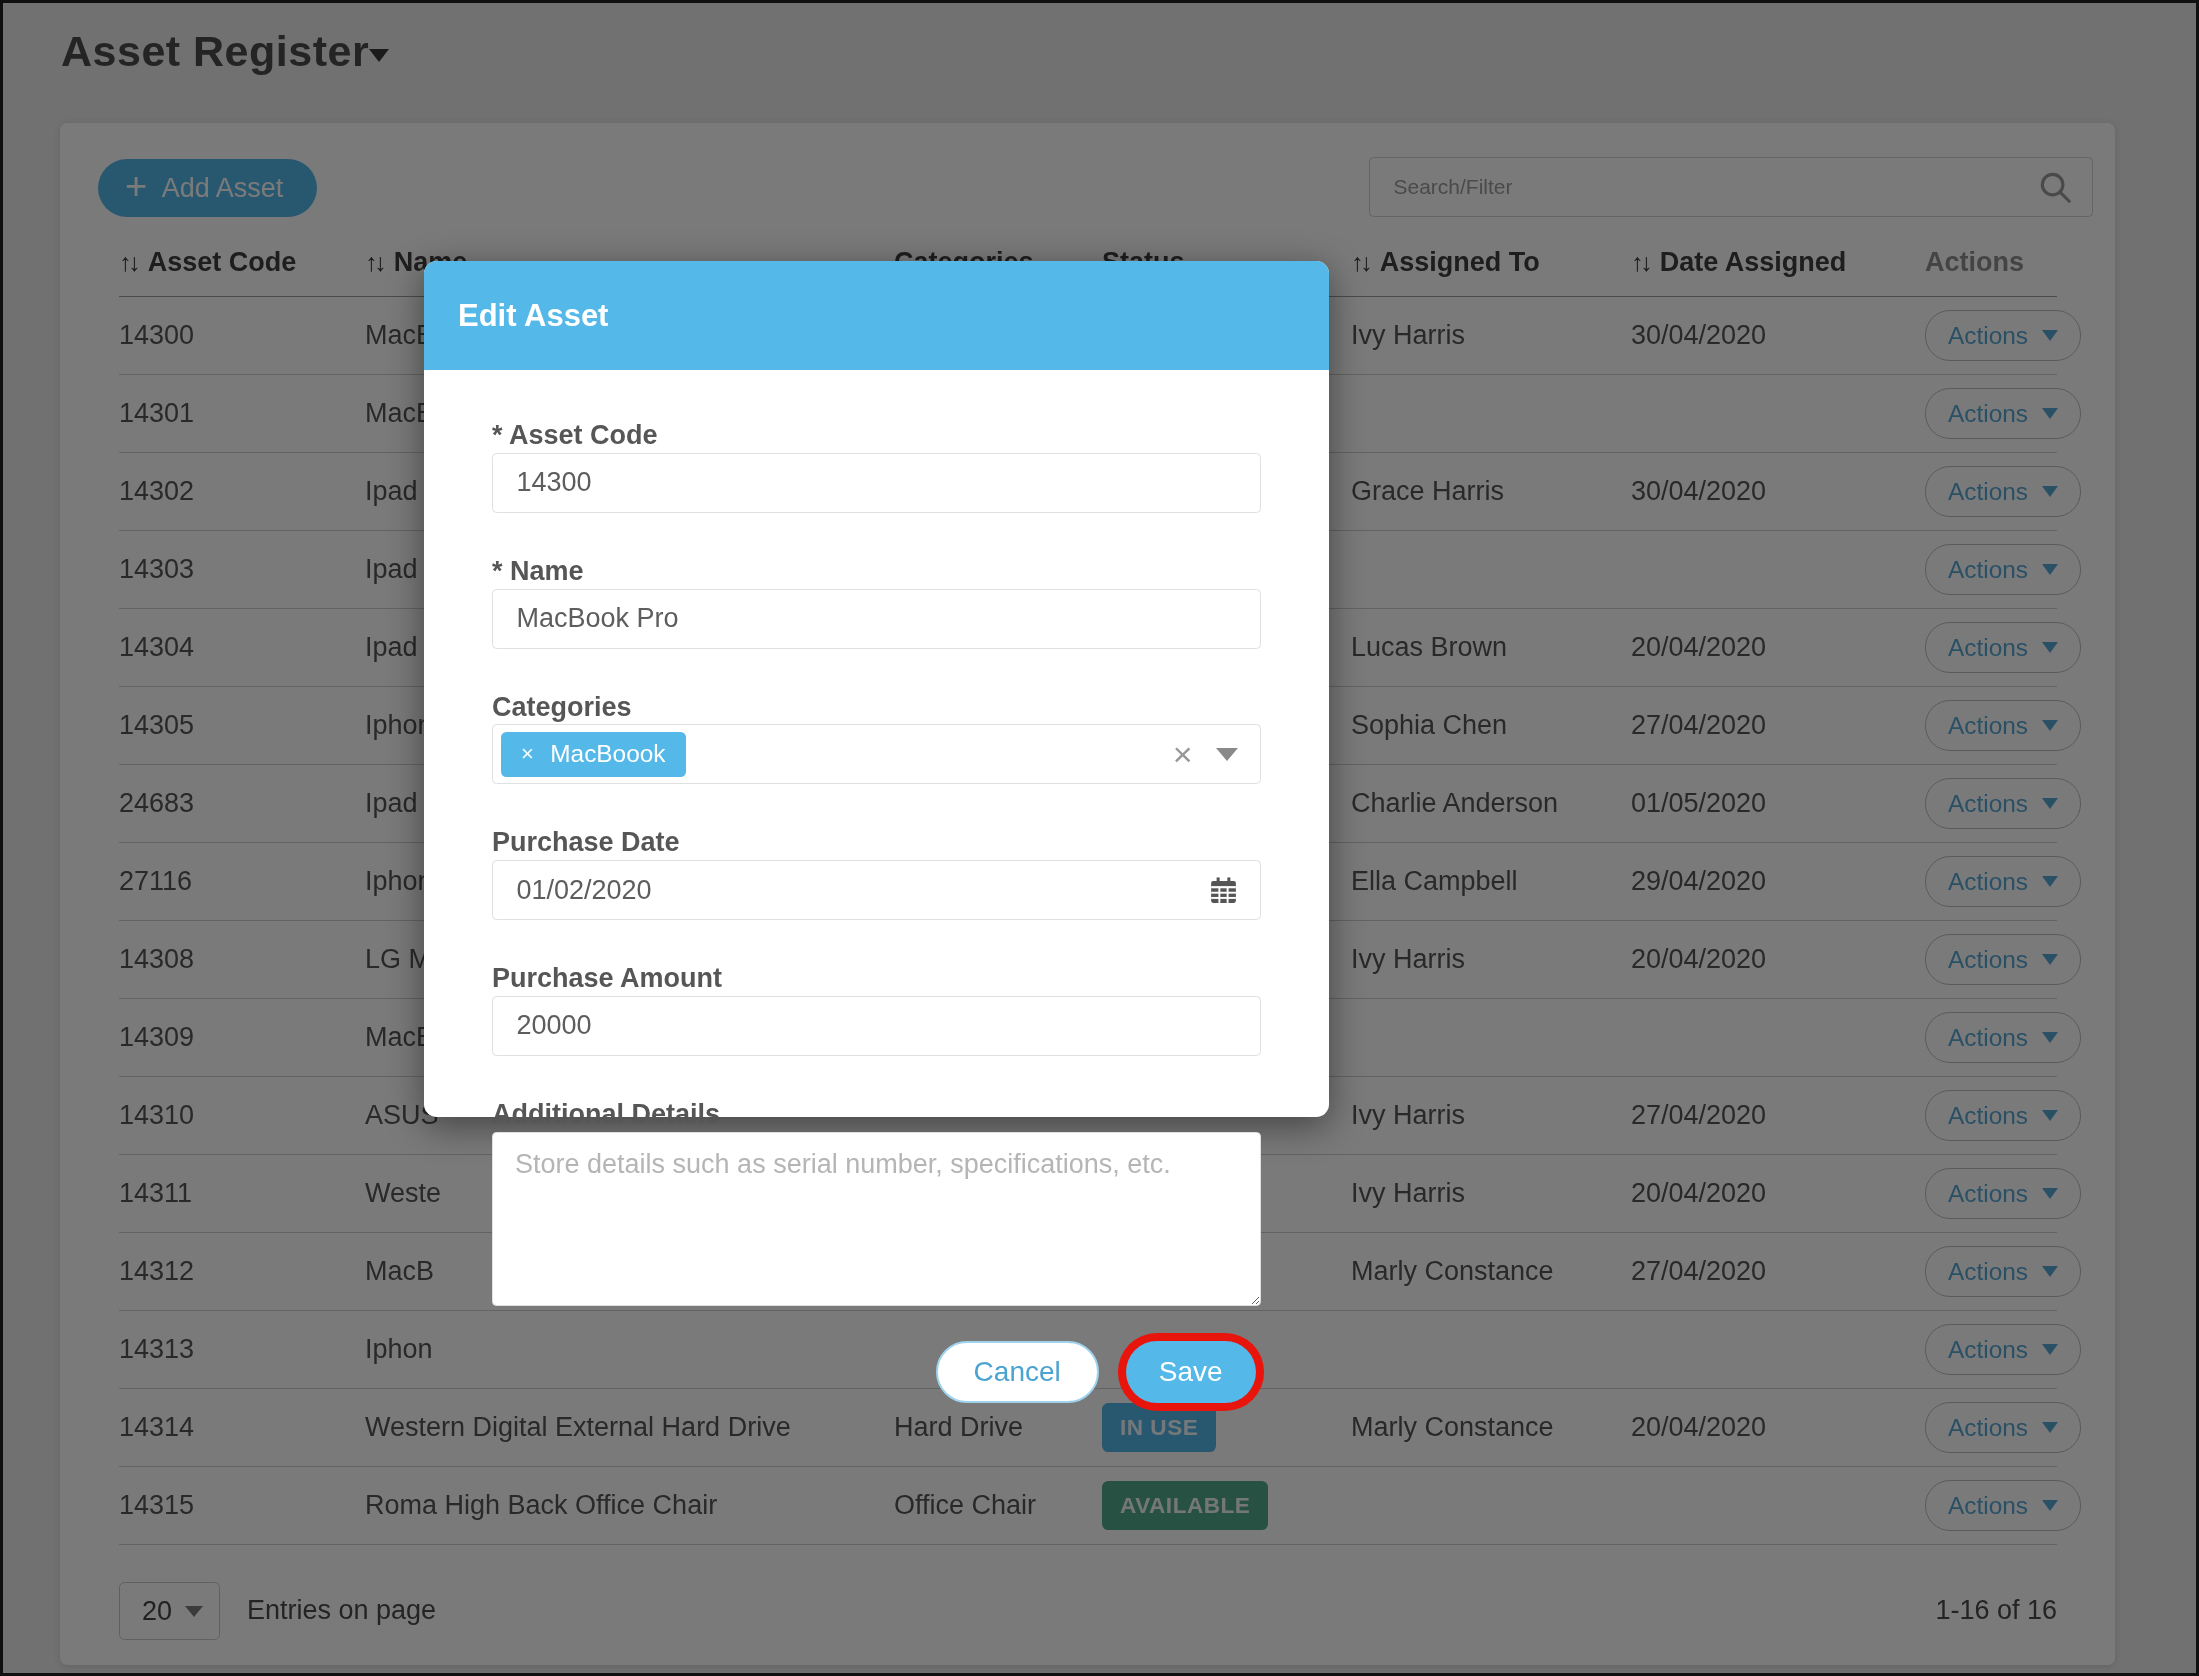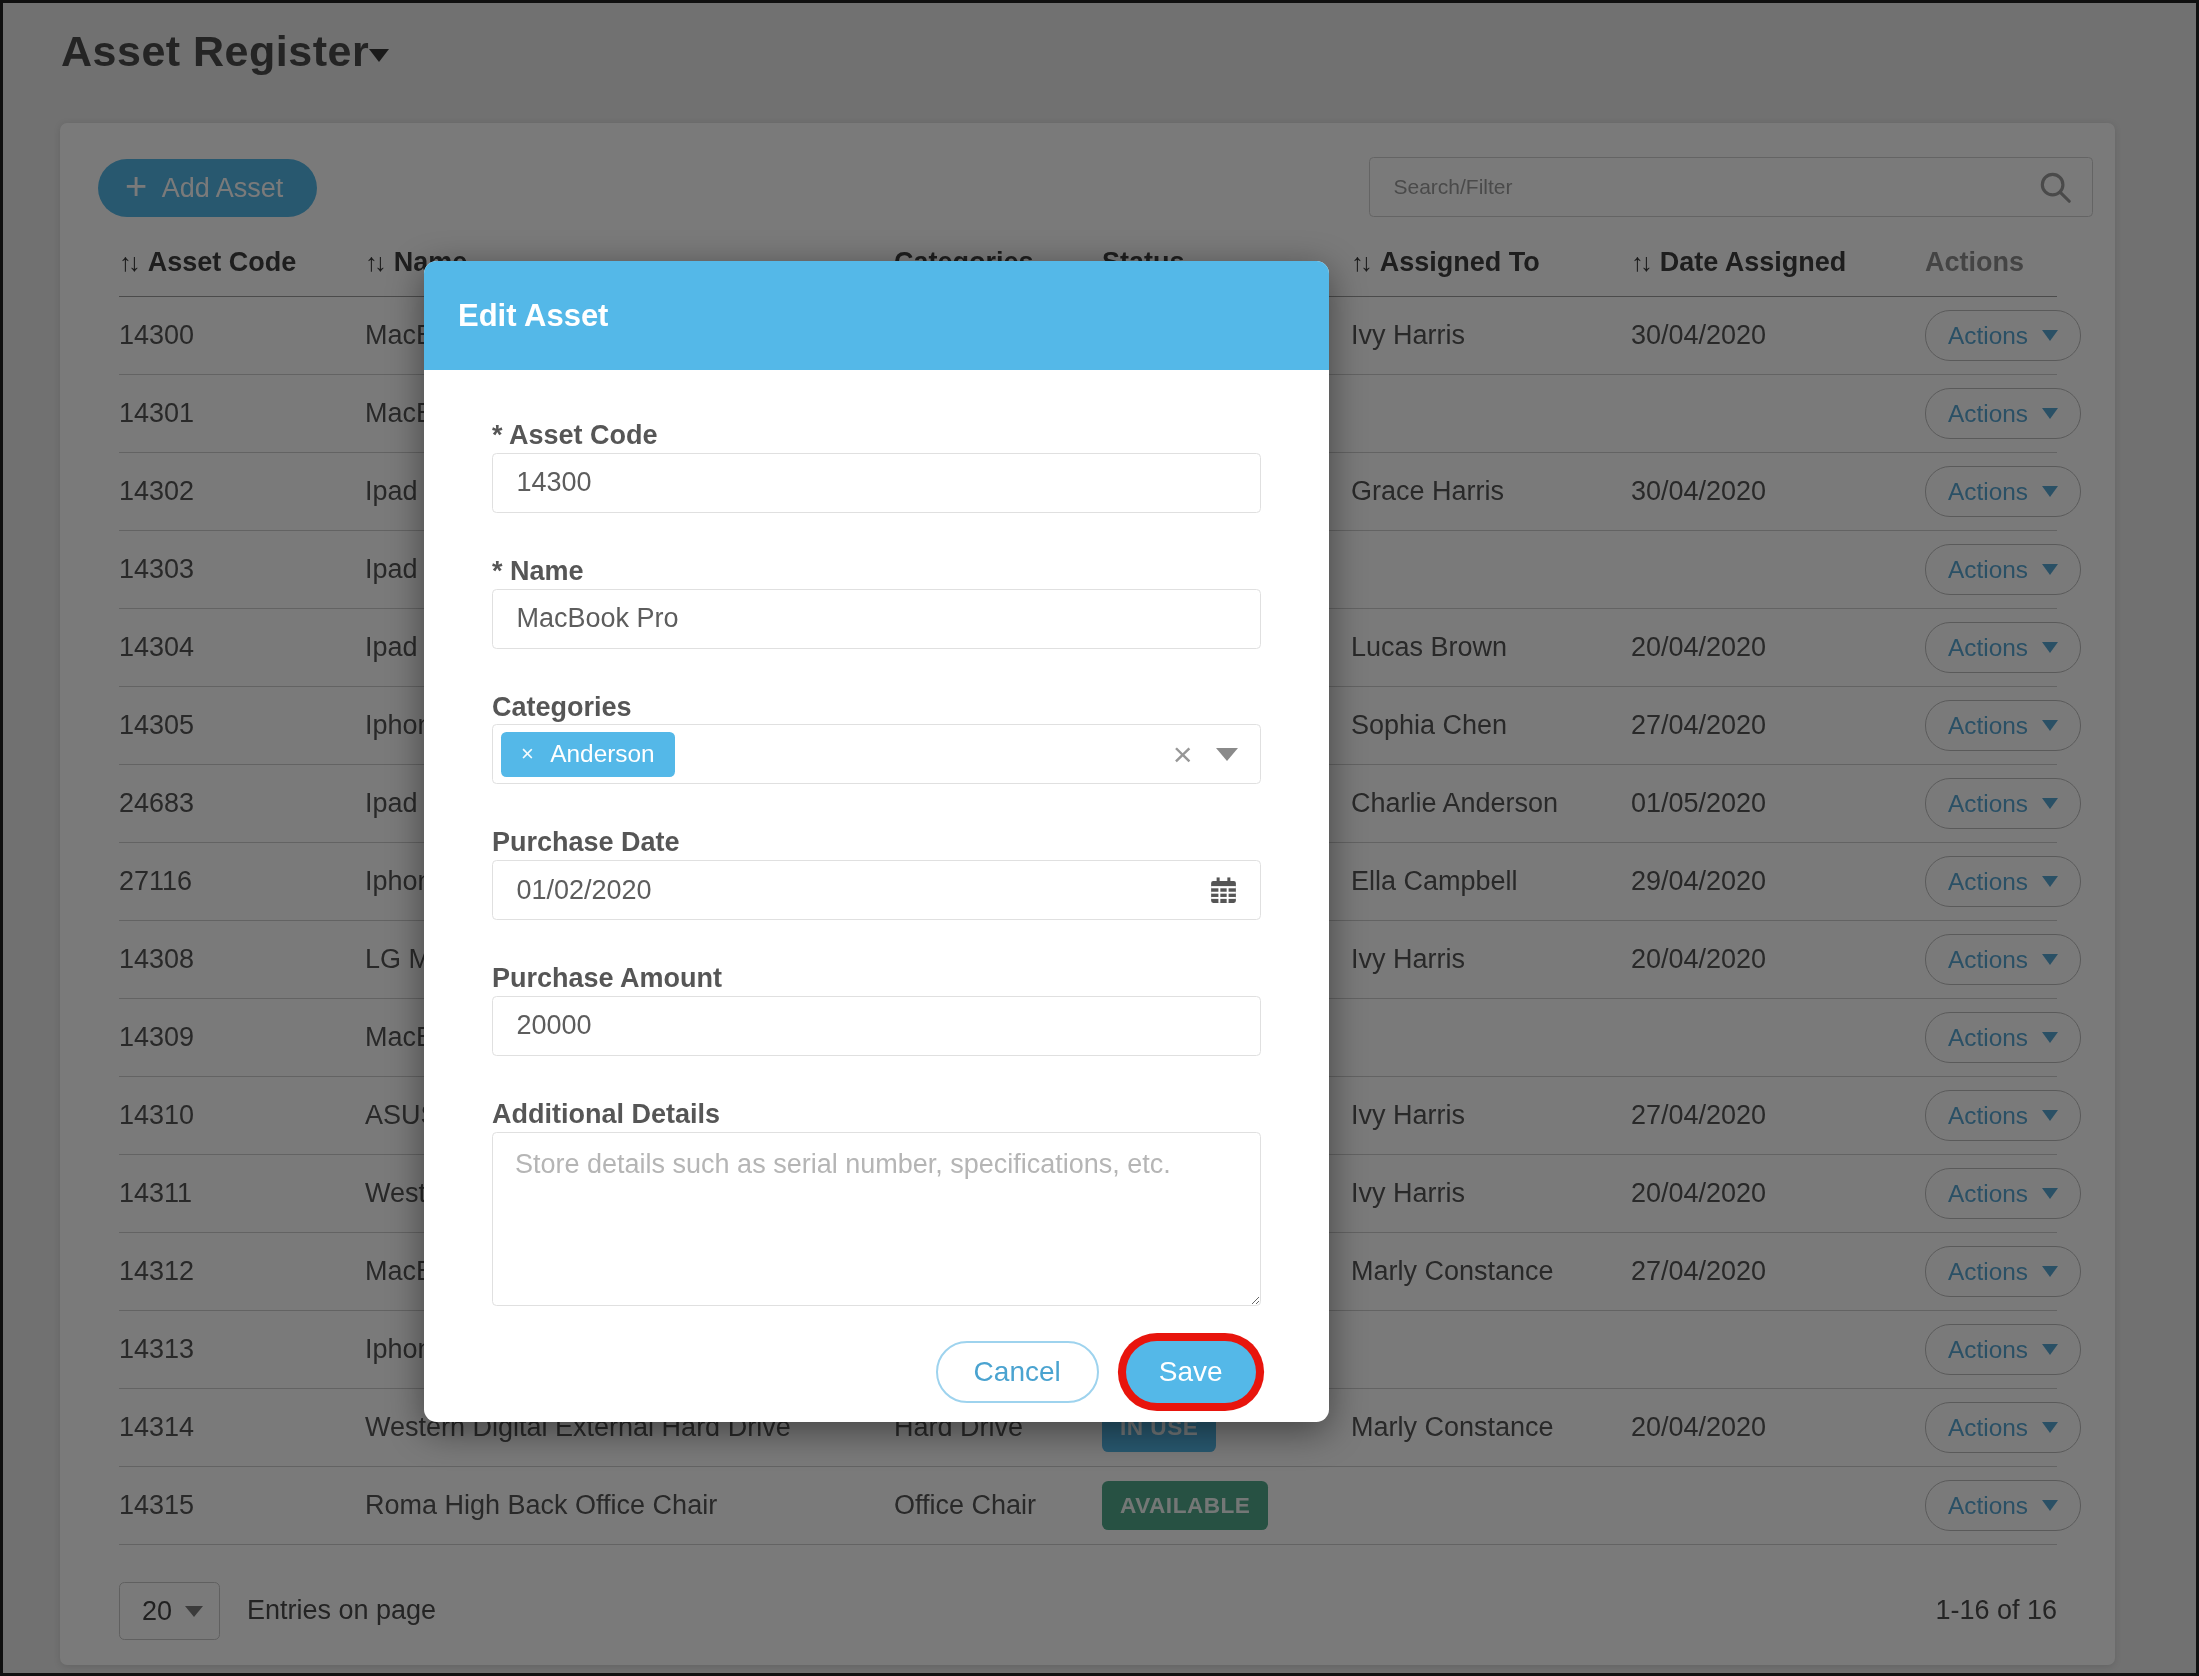--- a/index.html
+++ b/index.html
@@ -53,21 +53,21 @@
                      border-radius:5.4px; display:flex; align-items:center; padding:0 16.3px 0 22px;
                      font-size:27px; color:#454545; cursor:pointer; background:#fff; }
   .sel-caret{ margin-left:auto; width:0; height:0; border-left:9px solid transparent;
               border-right:9px solid transparent; border-top:11.8px solid #7b7b7b; }
   .entries-label{ position:absolute; left:128px; top:12.7px; font-size:27px; color:#4d4d4d; }
   .range-label{ position:absolute; right:0; top:12.7px; font-size:27px; color:#4d4d4d; }
 
   
   .overlay{ position:absolute; inset:0; background:rgba(0,0,0,.52); z-index:5; }
 
-  .modal{ position:absolute; left:421px; top:258px; width:905px; height:1161px; background:#fff;
+  .modal{ position:absolute; left:421px; top:258px; width:905px; height:856px; background:#fff;
           border-radius:12.7px; z-index:10; box-shadow:0 9px 36px rgba(0,0,0,.45); }
   .modal-header{ height:109px; background:var(--accent); border-radius:12.7px 12.7px 0 0;
                  display:flex; align-items:center; padding-left:34px; }
   .modal-header span{ color:#fff; font-size:31px; font-weight:700; }
   .modal-body{ padding:50px 68px 0; }
   .field{ margin-bottom:43px; }
   .field label{ display:block; font-size:27px; font-weight:700; color:#565656;
                 line-height:31px; margin-bottom:1.8px; }
   .text-input, .input-wrap, .multiselect{ width:769px; height:60px; border:1.8px solid #e0e0e0; border-radius:4.5px; }
   .text-input{ font-size:27px; color:#5d5d5d; padding:0 0 0 23.5px; outline:none; font-family:inherit; }
@@ -366,21 +366,21 @@
       <div class="field">
         <label>* Name</label>
         <input class="text-input" type="text" value="MacBook Pro" style="">
       </div>
 
       <div class="field">
         <label>Categories</label>
         <div class="multiselect">
           <span class="tag">
             <span class="tag-x">×</span>
-            <span>Anderson</span>
+            <span>MacBoook</span>
           </span>
           <span class="ms-clear">×</span>
           <span class="ms-caret"></span>
         </div>
       </div>
 
       <div class="field">
         <label>Purchase Date</label>
         <div class="input-wrap">
           <input type="text" value="01/02/2020" style="">

